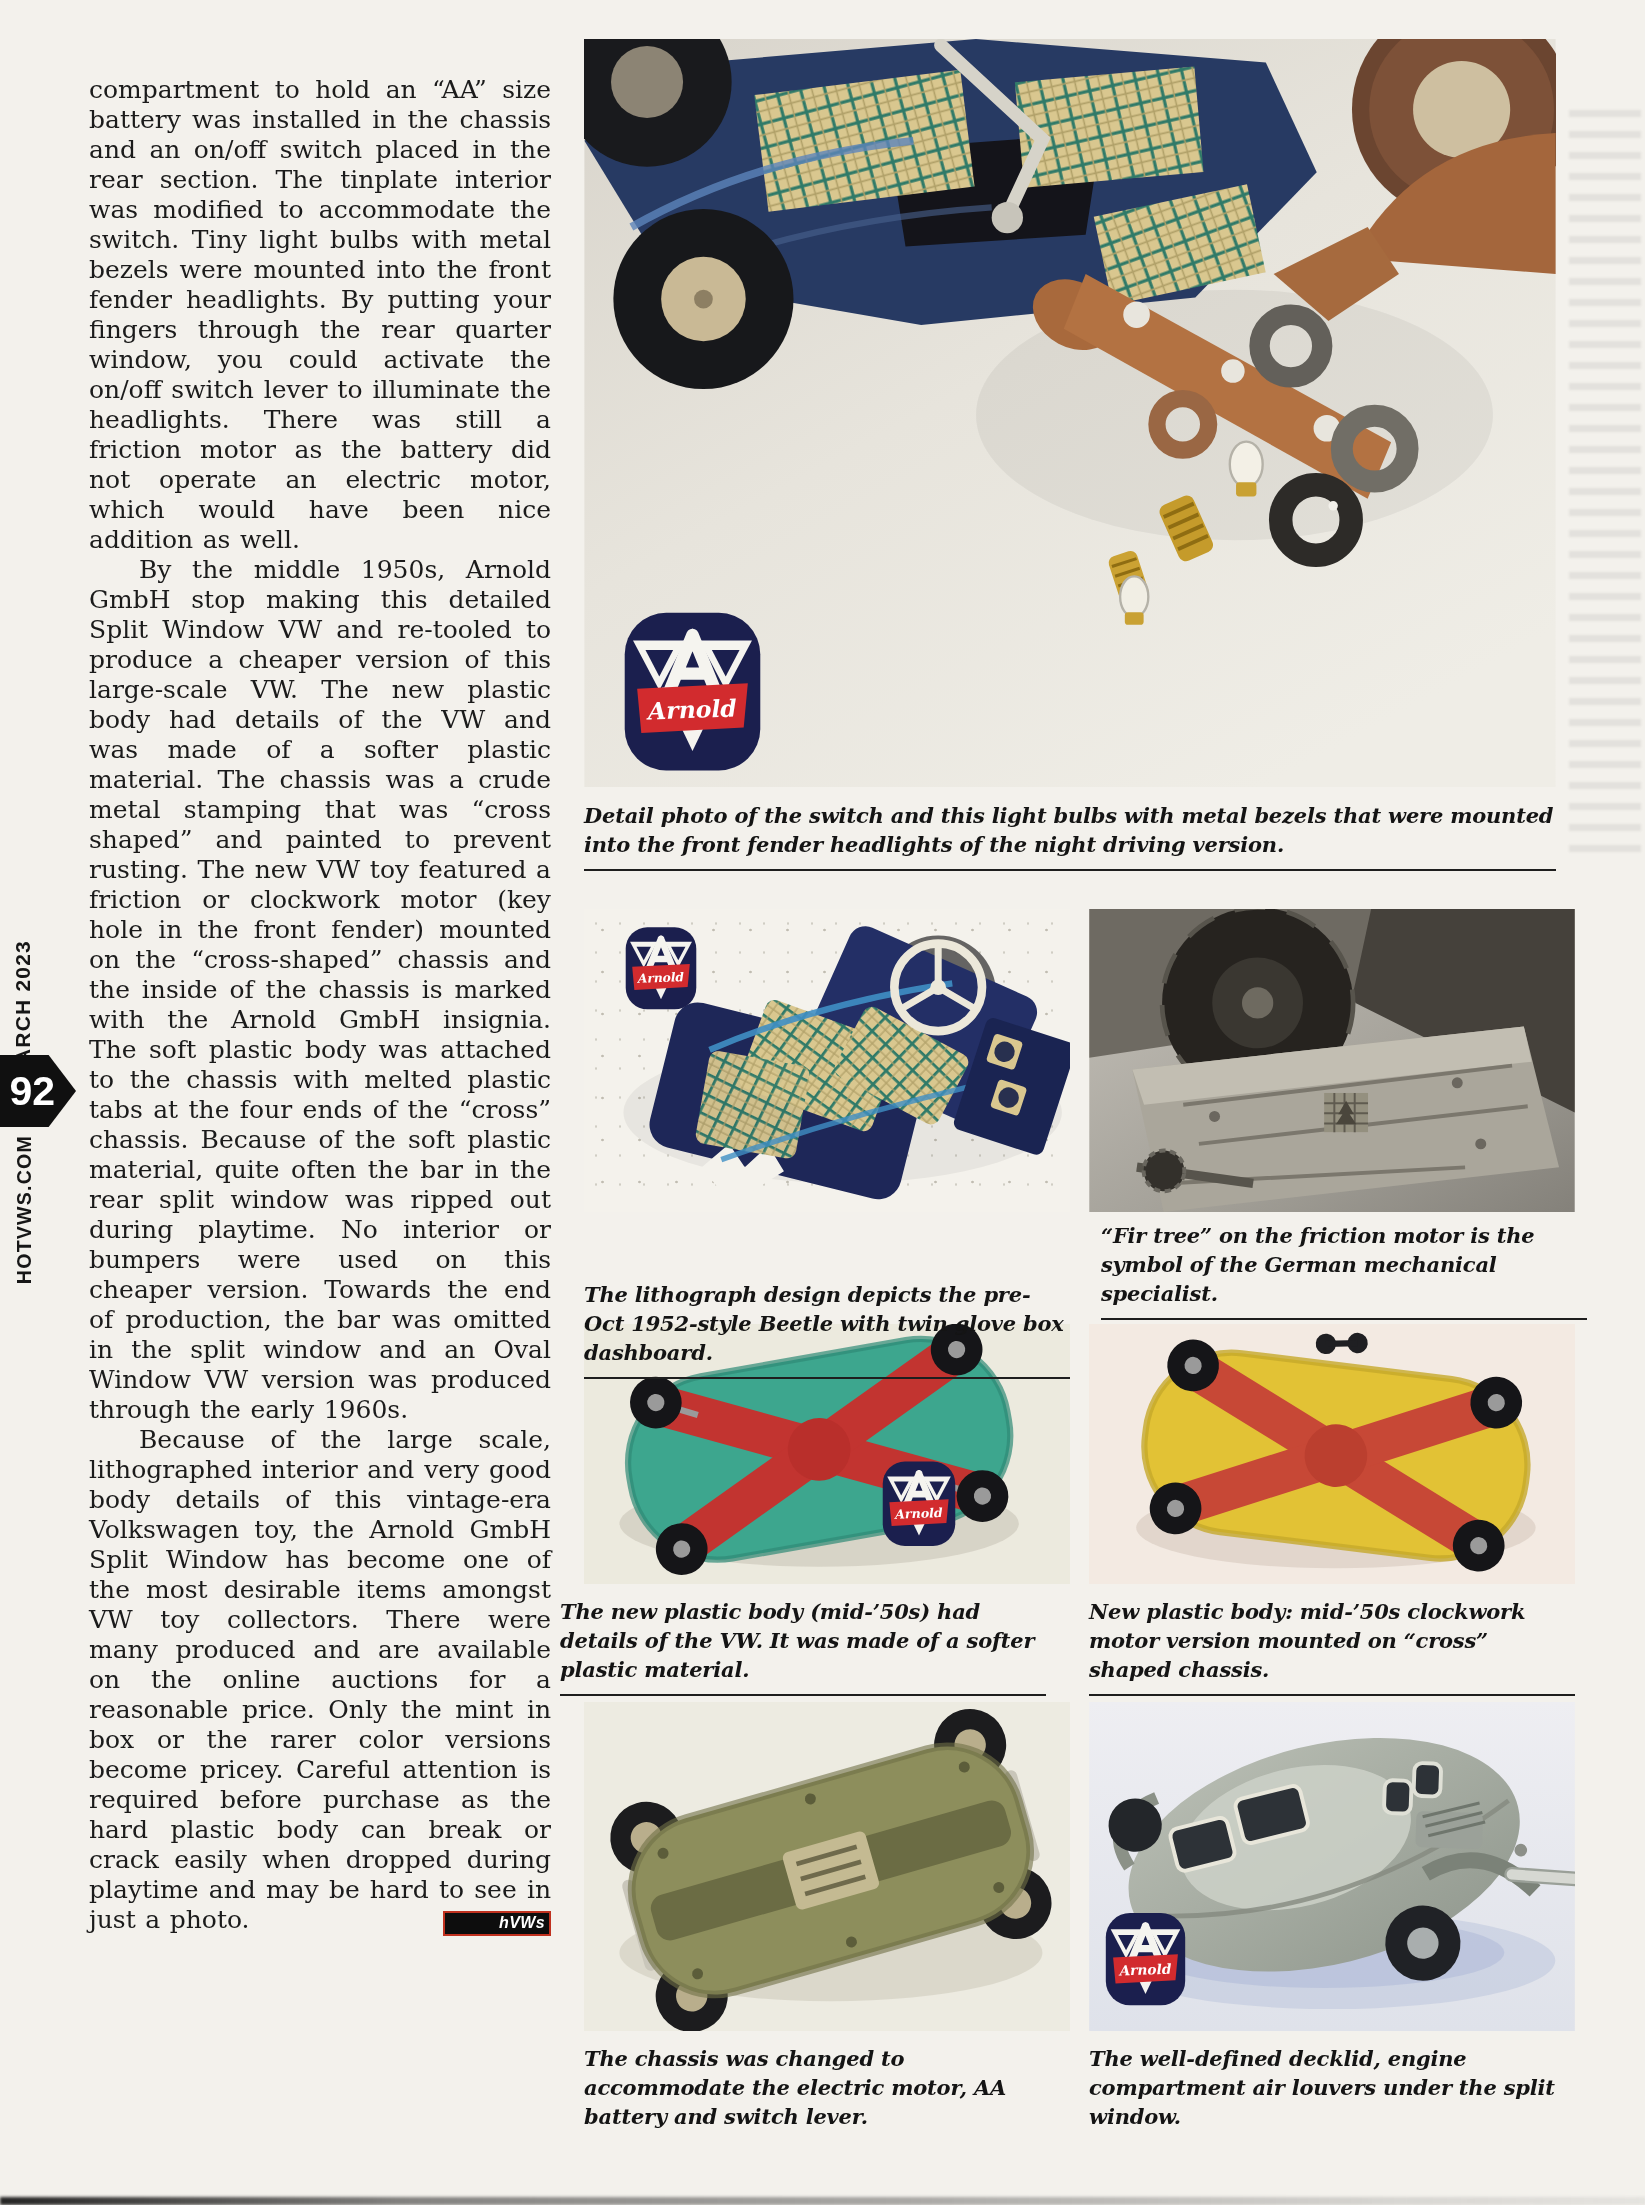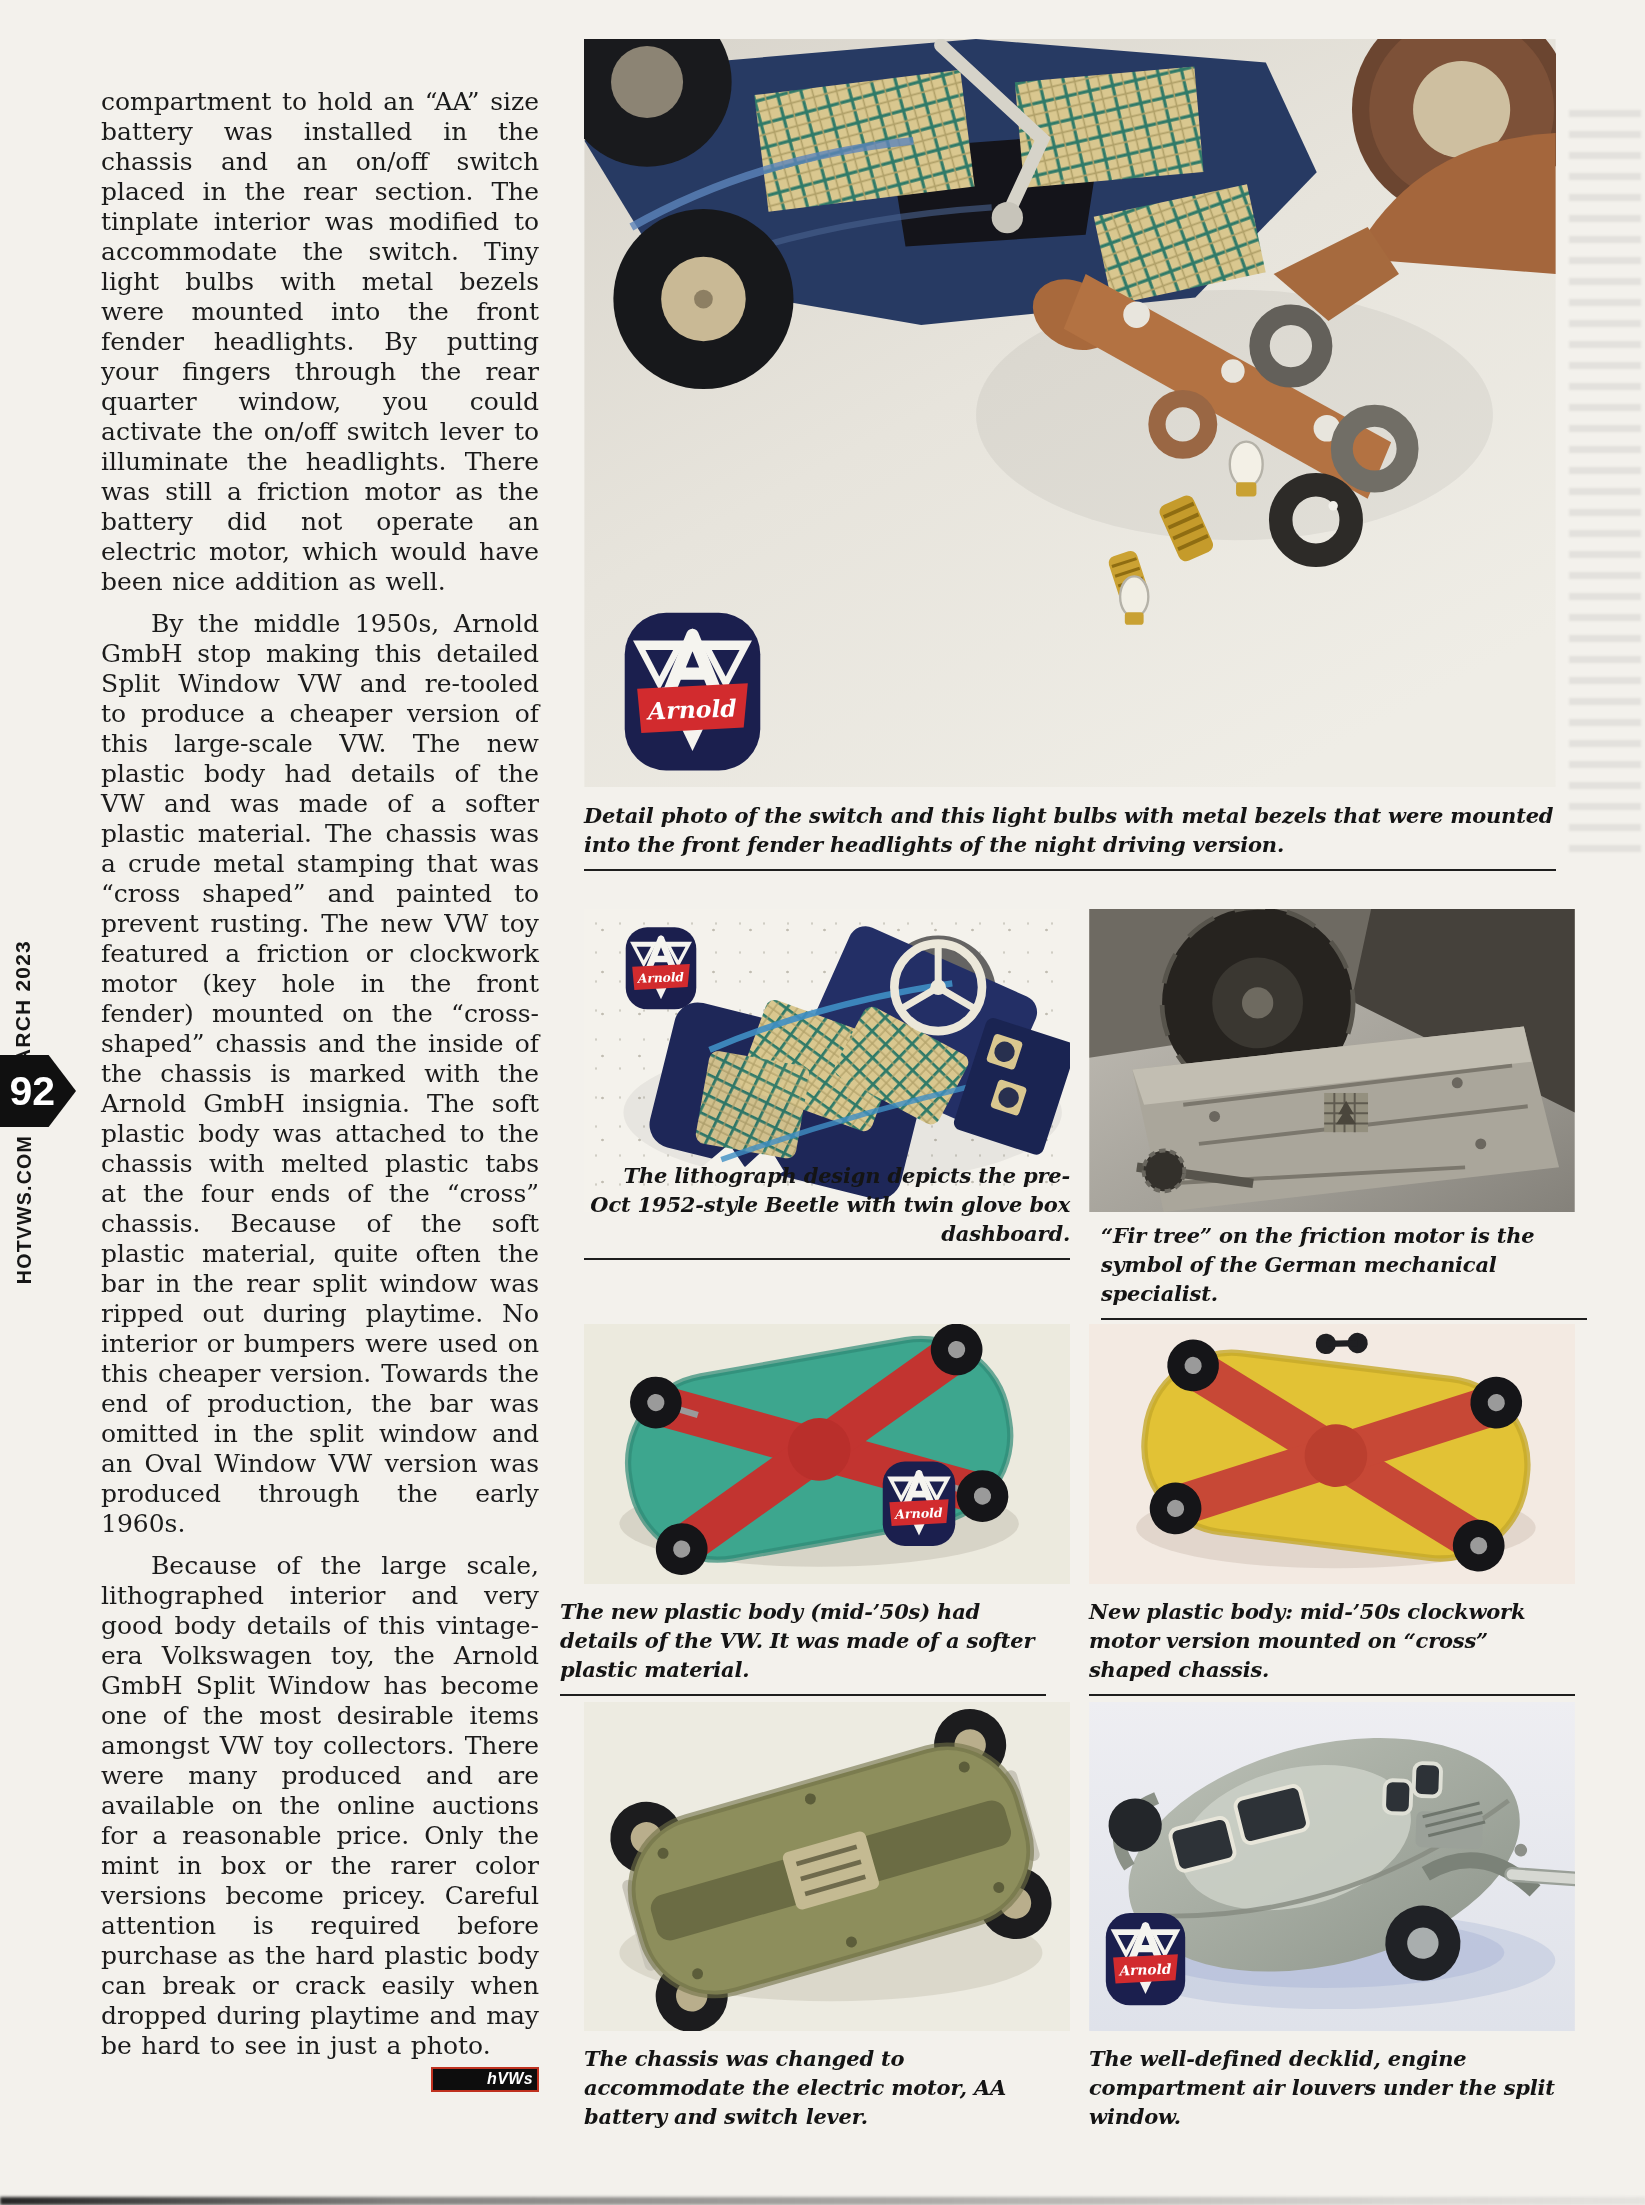--- a/index.html
+++ b/index.html
@@ -21,21 +21,21 @@
     position:absolute; left:0; top:1055px; width:76px; height:72px;
     background:#101010;
     clip-path:polygon(0 0,64% 0,100% 50%,64% 100%,0 100%);
     display:flex; align-items:center;
     color:#fff; font-family:"Liberation Sans", sans-serif;
     font-weight:bold; font-size:41px; padding-left:9.4px; box-sizing:border-box;
   }
   
   .article-col { position:absolute; left:89px; top:75px; width:462px; }
   .article-col p {
-    margin:12px; text-align:justify;
+    margin:0; text-align:justify;
     font-size:25px; line-height:30px; word-spacing:1.6px;
   }
   .article-col p.indent { text-indent:50px; }
   .endmark {
     float:right; margin-top:5.5px; margin-left:9.4px;
     background:#0d0d0d; color:#ffffff; border:2.4px solid #c0311f;
     font-family:"Liberation Sans", sans-serif; font-weight:bold; font-style:italic;
     font-size:16px; line-height:1; padding:2.4px 3.9px 3.1px; letter-spacing:0.4px;
   }
   
@@ -60,21 +60,21 @@
   #logo-d { left:298px; top:135px; width:74px;  height:91px; }
   #logo-g { left:15.7px;  top:208px; width:81px; height:100px; }
   
   .caption {
     position:absolute;
     font-family:"DejaVu Serif", serif; font-style:italic; font-weight:bold;
     font-size:21px; line-height:29px; color:#141414; letter-spacing:-0.2px;
   }
   .caption.ruled { border-bottom:2.4px solid #1e1e1e; padding-bottom:10.2px; }
   #cap-switch  { left:584px;  top:801px; width:972px; }
-  #cap-litho   { left:584px;  top:1161px; width:486px;text-align:right; }
+  #cap-litho   { left:584px;  top:1280px; width:486px; }
   #cap-motor   { left:1089px; top:1221px; width:486px;margin-left:12px; }
   #cap-green   { left:560px;  top:1597px; width:486px; }
   #cap-yellow  { left:1089px; top:1597px; width:486px; }
   #cap-chassis { left:584px;  top:2044px; width:486px; }
   #cap-beetle  { left:1089px; top:2044px; width:486px; }
   
   .bleed-col {
     position:absolute; left:1569px; top:110px; width:72px; height:752px;
     background:repeating-linear-gradient(180deg,
       rgba(130,130,130,0.18) 0 7px, rgba(0,0,0,0) 7px 21px);

